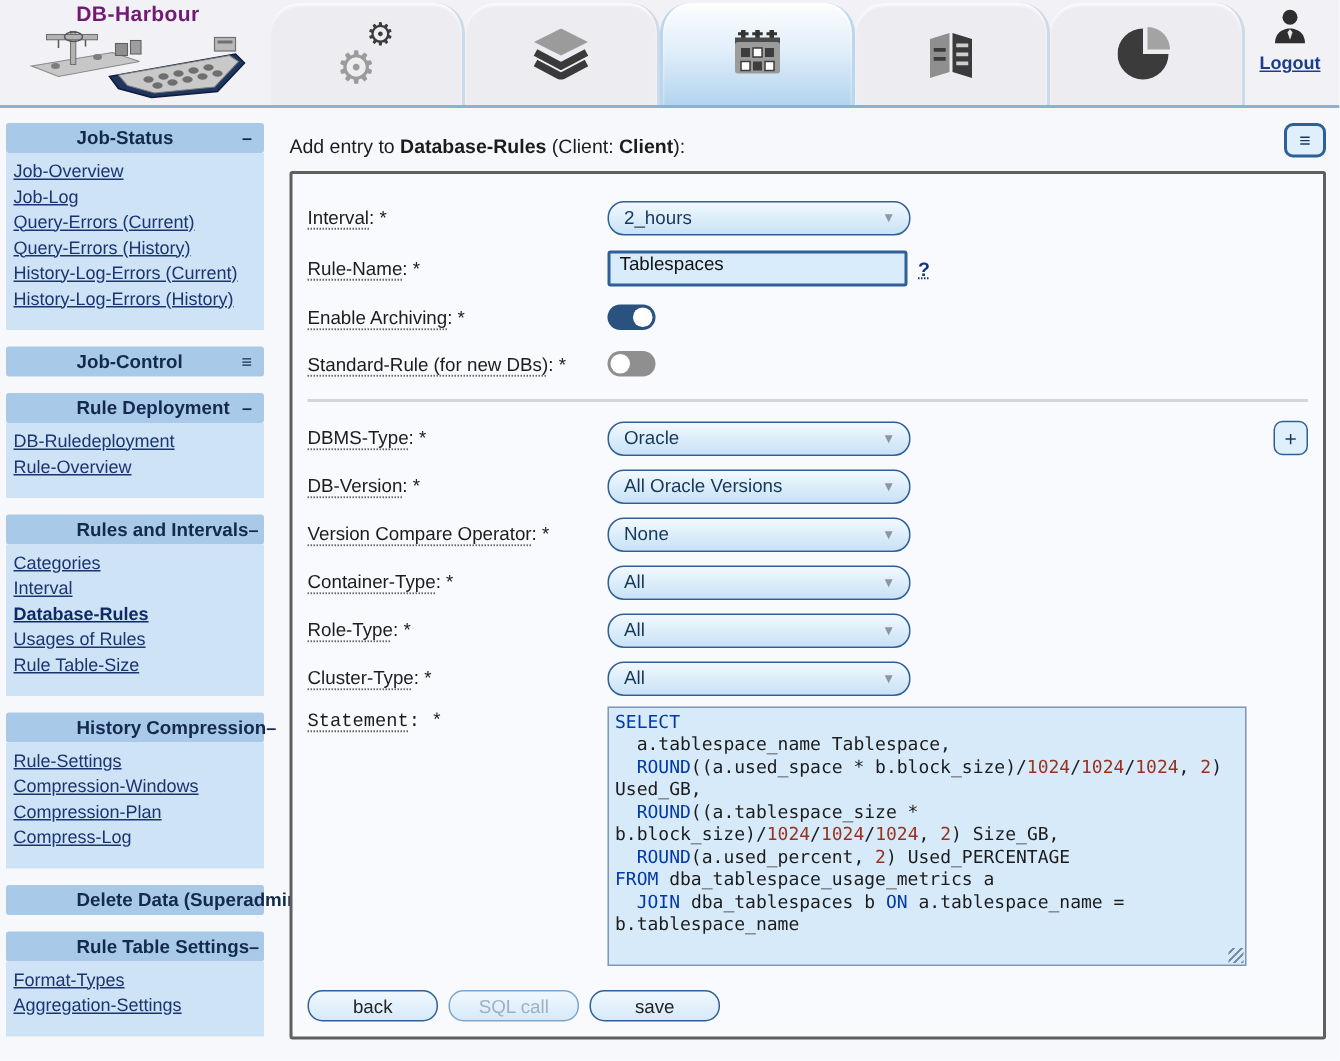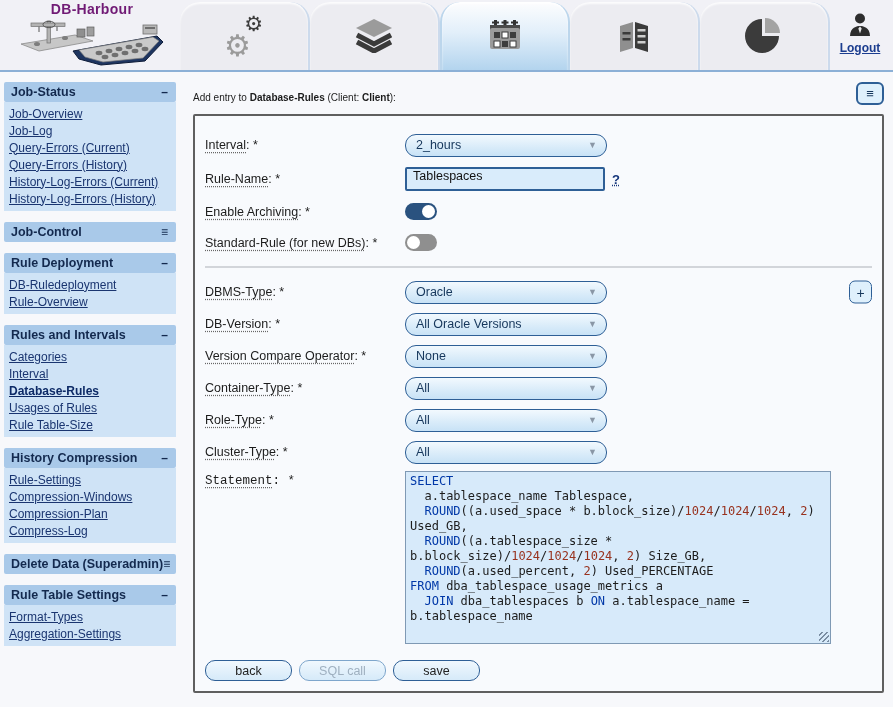--- a/index.html
+++ b/index.html
@@ -13,42 +13,42 @@
 
   
   .topbar{position:absolute;left:0;top:0;width:893px;height:72px;background:#f1f1f6;border-bottom:2px solid #8cb0d6;}
   .logo{position:absolute;left:6px;top:1px;width:172px;height:68px;text-align:center;}
   .logo-title{font-size:14px;font-weight:bold;color:#701a75;letter-spacing:.3px;}
   .tabs{position:absolute;left:180px;top:2px;height:68px;display:flex;}
   .tab{width:130px;height:68px;border-radius:20px 20px 0 0;background:#ececf1;border-right:2px solid #ccdaec;
        display:flex;align-items:center;justify-content:center;box-shadow:inset 0 2px 2px rgba(255,255,255,.8);}
   .tab.active{background:linear-gradient(180deg,#fdfdfe 0%,#e2effa 45%,var(--active-tab-bottom) 100%);
        border-left:2px solid #bcd6ec;border-right:2px solid #bcd6ec;}
-  .logout{position:absolute;right:4px;top:12px;width:58px;text-align:center;cursor:pointer;}
+  .logout{position:absolute;right:4px;top:5px;width:58px;text-align:center;cursor:pointer;}
   .logout-label{display:block;font-size:12px;font-weight:bold;color:#1b3d8f;text-decoration:underline;margin-top:1px;}
 
   .icon-gears{position:relative;width:44px;height:42px;}
   .gear-big{position:absolute;left:2px;bottom:-4px;font-size:30px;color:#9b9b9b;line-height:1;}
   .gear-small{position:absolute;right:3px;top:-2px;font-size:21px;color:#3c3c3c;line-height:1;}
 
   
   .sidebar{position:absolute;left:4px;top:82px;width:172px;}
   .sb-section{margin-bottom:11px;}
   .sb-header{background:var(--sidebar-header-bg);border-radius:2px;display:flex;justify-content:space-between;align-items:center;
              padding:3px 8px 3px 7px;cursor:pointer;}
-  .sb-title{font-size:12.5px;font-weight:bold;color:#13294e;white-space:nowrap;}
+  .sb-title{font-size:12.5px;font-weight:bold;color:#13294e;white-space:nowrap;margin-left:40px;}
   .sb-toggle{font-size:12px;font-weight:bold;color:#13294e;line-height:1;}
-  .sb-items{background:var(--sidebar-body-bg);padding:3px 2px 4px 3px;}
+  .sb-items{background:var(--sidebar-body-bg);padding:3px 2px 13px 3px;}
   .sb-item{display:block;font-size:12px;color:var(--link-color);text-decoration:underline;padding:1.5px 2px;white-space:nowrap;cursor:pointer;}
   .sb-item.active{font-weight:bold;color:#0d2a66;}
 
   
   .main{position:absolute;left:193px;top:84px;width:691px;}
   .main-header{position:relative;height:26px;display:flex;align-items:center;}
-  .main-title{font-size:10px;color:#1c1c1c;}
+  .main-title{font-size:13px;color:#1c1c1c;}
   .main-title b{font-weight:bold;}
   .hdr-menu-btn{position:absolute;right:0;top:-2px;width:28px;height:23px;border:2px solid var(--accent-border);border-radius:6px;
         background:#dff0fc;color:#16375c;font-size:13px;font-weight:bold;display:flex;align-items:center;justify-content:center;cursor:pointer;}
 
   .panel{margin-top:4px;width:691px;height:579px;border:2px solid #5f5f5f;border-radius:2px;background:#f8fafd;padding:12px 10px 10px 10px;}
   .frow{display:flex;align-items:center;position:relative;}
   .h34{height:34px;} .h31{height:31px;} .h32{height:32px;}
   .flabel{width:200px;font-size:12.5px;color:#1c1c1c;flex-shrink:0;}
   .lbl-text{text-decoration:underline dotted #666;text-underline-offset:3px;}
   .select{width:202px;height:23px;border:1.6px solid var(--accent-border);border-radius:11px;cursor:pointer;

